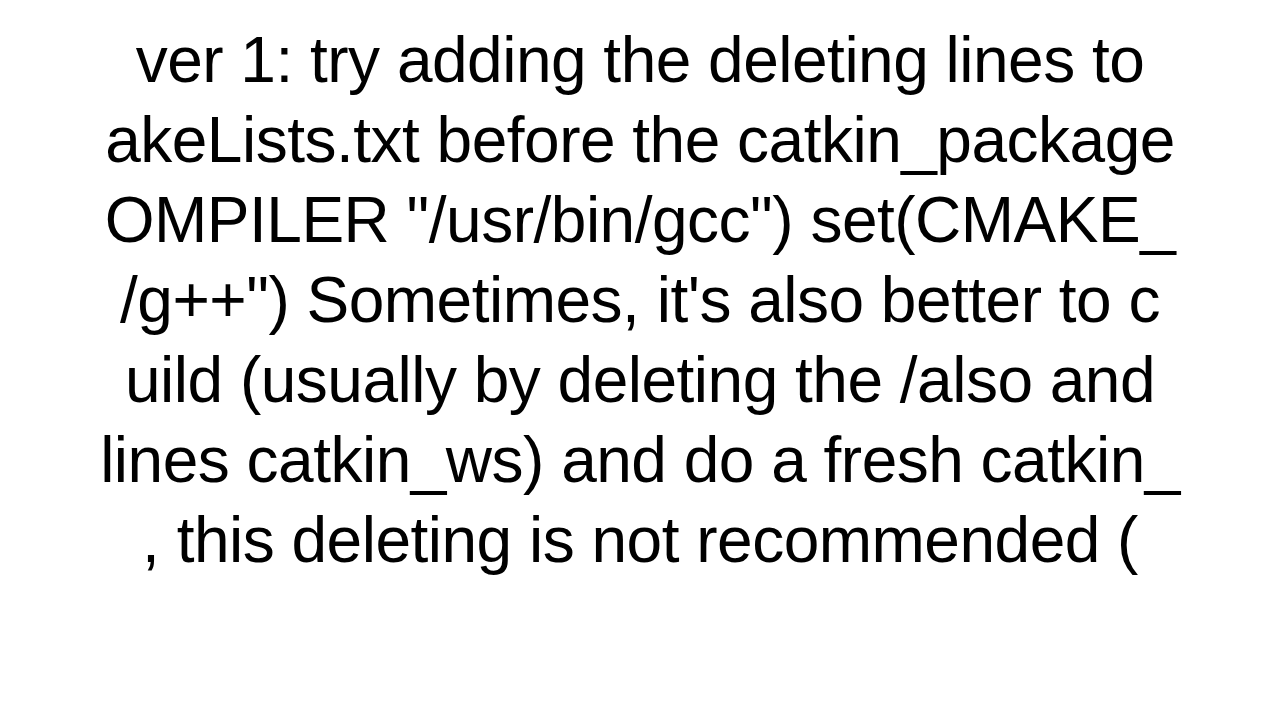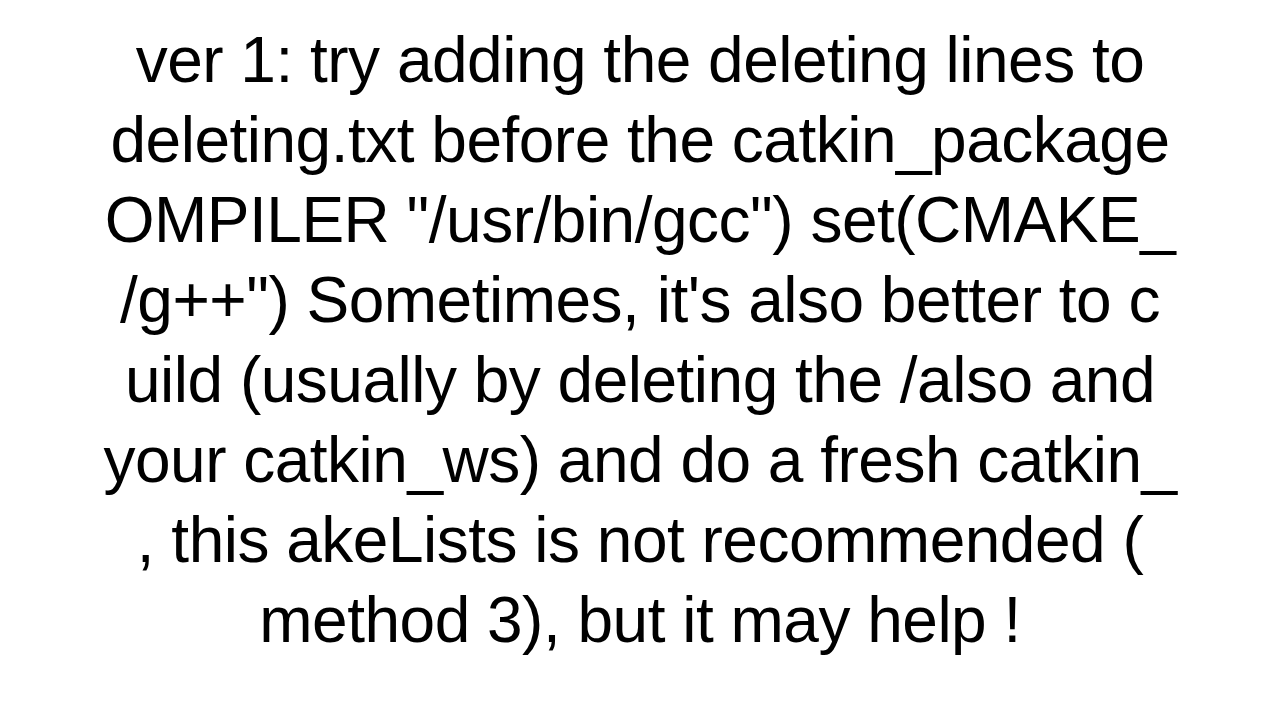--- a/index.html
+++ b/index.html
@@ -21,20 +21,19 @@
     color: #000000;
     text-align: center;
     letter-spacing: -0.5px;
   }
 </style>
 </head>
 <body>
 
 <div class="text-block">
   <span>ver 1: try adding the deleting lines to</span><br>
-  <span>deleting.txt before the catkin_package</span><br>
+  <span>akeLists.txt before the catkin_package</span><br>
   <span>OMPILER "/usr/bin/gcc") set(CMAKE_</span><br>
   <span>/g++")  Sometimes, it's also better to c</span><br>
   <span>uild (usually by deleting the /also and</span><br>
-  <span>your catkin_ws) and do a fresh catkin_</span><br>
-  <span>, this akeLists is not recommended (</span><br>
-  <span>method 3), but it may help !</span>
+  <span>lines catkin_ws) and do a fresh catkin_</span><br>
+  <span>, this deleting is not recommended (</span><br>
 </div>
 
 </body></html>

